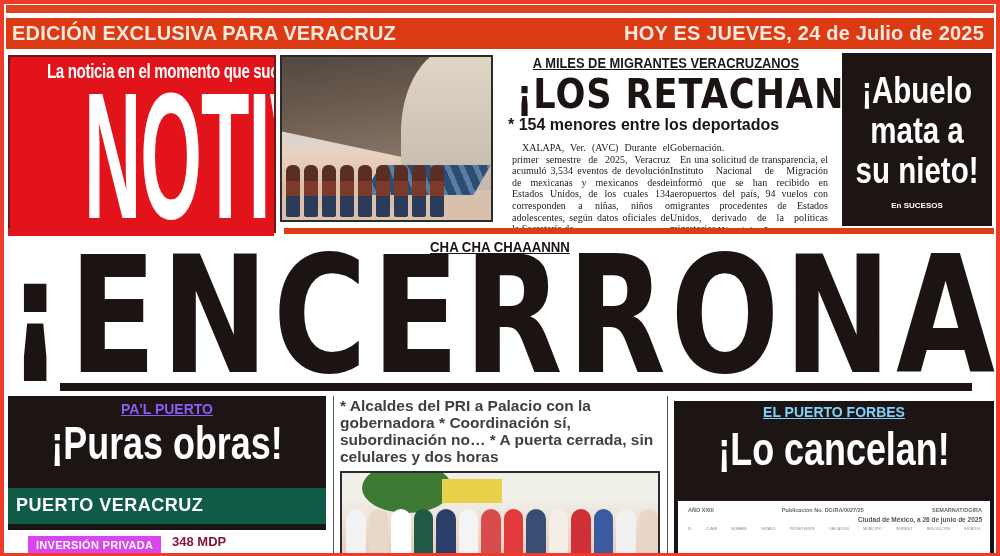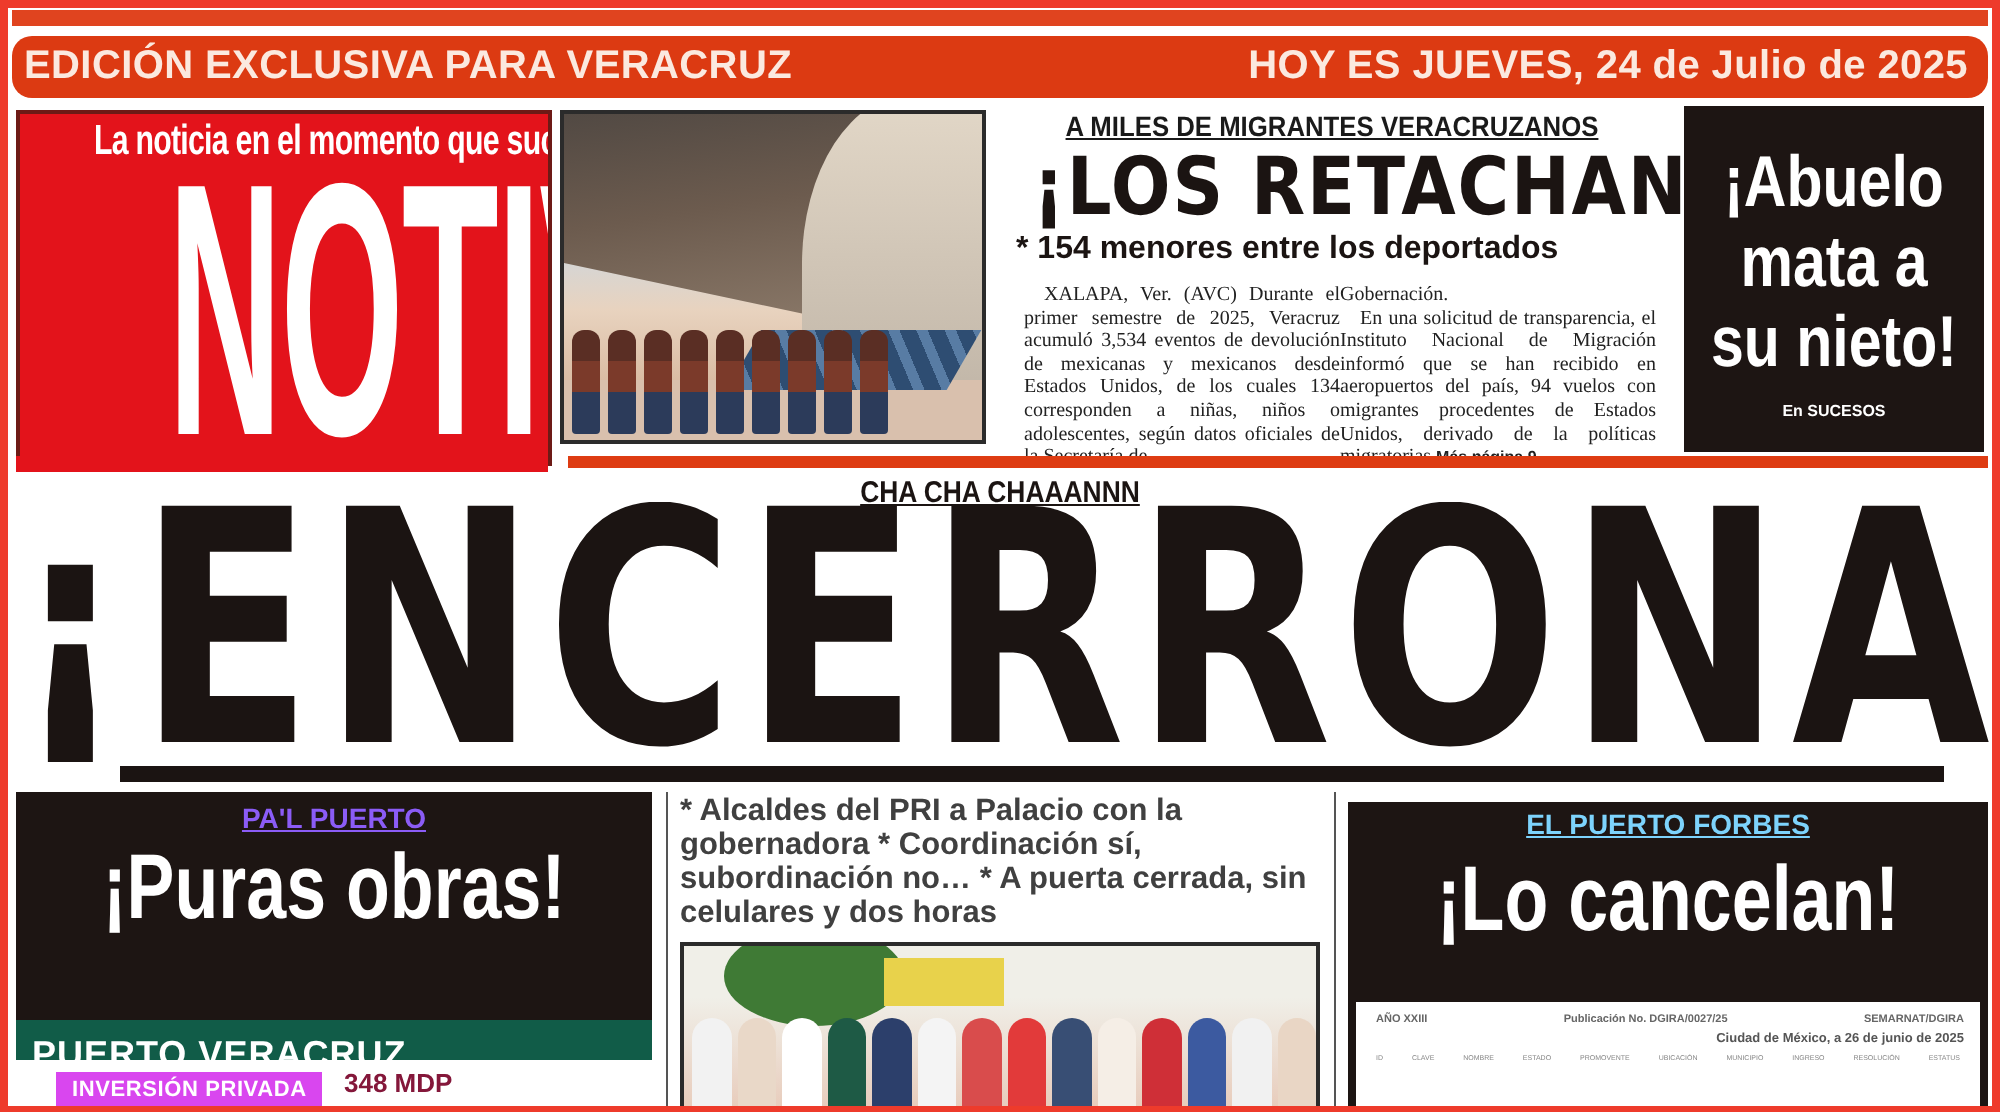--- a/index.html
+++ b/index.html
@@ -1,20 +1,20 @@
 <!DOCTYPE html>
 <html><head>
 <meta charset="utf-8">
 <style>
   * { box-sizing: border-box; margin: 0; padding: 0; }
   html, body { width: 1000px; height: 556px; overflow: hidden; background: #fff; }
   body { font-family: "Liberation Sans", sans-serif; position: relative; }
   .frame { position: absolute; left: 0; top: 0; width: 1000px; height: 556px; border: 4px solid #ee3b2b; border-bottom: none; background: #fff; }
   .topstripe { position: absolute; left: 6px; top: 5px; width: 988px; height: 8px; background: #e0441f; }
-  .topbar { position: absolute; left: 6px; top: 18px; width: 988px; height: 31px; background: #dc3a12; display: flex; align-items: center; justify-content: space-between; padding: 0 10px 0 6px; border-radius: 10px; }
+  .topbar { position: absolute; left: 6px; top: 18px; width: 988px; height: 31px; background: #dc3a12; display: flex; align-items: center; justify-content: space-between; padding: 0 10px 0 6px; }
   .topbar span { color: #fbe9df; font-weight: bold; font-size: 20px; letter-spacing: 0.2px; }
 
   .logo { position: absolute; left: 8px; top: 55px; width: 268px; height: 178px; background: #e3131b; border: 2px solid #6d1a16; overflow: hidden; }
   .logo .tag { position: absolute; left: 0; right: 0; top: 2px; text-align: center; color: #fff; font-size: 21px; font-weight: bold; transform: scaleX(0.72); transform-origin: center; white-space: nowrap; letter-spacing: -0.5px; }
   .logo .name { position: absolute; left: 0; right: 0; top: 24px; text-align: center; color: #fff; font-size: 180px; line-height: 150px; font-weight: bold; transform: scaleX(0.44); transform-origin: center top; white-space: nowrap; letter-spacing: -2px; }
 
   .photo1 { position: absolute; left: 280px; top: 55px; width: 213px; height: 167px; border: 2px solid #2b2b2b; overflow: hidden; background: linear-gradient(180deg,#8fb6d8 0%, #c9d7e3 35%, #e8d3bf 60%, #cfa98c 100%); }
   .photo1 .plane { position: absolute; left: -10px; top: -20px; width: 260px; height: 120px; background: linear-gradient(160deg,#3b3a3a,#6c5b4e 50%,#9c8a78); transform: skewY(12deg); border-radius: 0 0 40px 0; }
   .photo1 .wing { position: absolute; right: -20px; top: -10px; width: 110px; height: 170px; background: linear-gradient(180deg,#e3d8c8,#bdb2a4); border-radius: 50% 0 0 30%; }
   .photo1 .ramp { position: absolute; left: 90px; top: 108px; width: 110px; height: 30px; background: repeating-linear-gradient(45deg,#2e4d72 0 6px,#587ca4 6px 10px); transform: skewX(-30deg); }
@@ -39,21 +39,21 @@
   .rule-red { position: absolute; left: 8px; top: 228px; width: 266px; height: 8px; background: #e3131b; }
 
   .cha { position: absolute; left: 0; right: 0; top: 238px; text-align: center; font-size: 15px; font-weight: bold; text-decoration: underline; color: #1b1412; transform: scaleX(0.88); }
   .encerrona { position: absolute; left: 6px; top: 251px; width: 990px; height: 130px; overflow: hidden; }
   .encerrona div { font-size: 162px; line-height: 130px; font-weight: bold; color: #1b1412; transform: scaleX(0.79); transform-origin: left top; white-space: nowrap; letter-spacing: 6px; font-family: "DejaVu Sans", sans-serif; }
   .enc-under { position: absolute; left: 60px; top: 383px; width: 912px; height: 8px; background: #1b1412; }
 
   .pal { position: absolute; left: 8px; top: 396px; width: 318px; height: 164px; background: #1d1513; }
   .pal .kicker { text-align: center; color: #8b5cf6; font-size: 14px; font-weight: bold; text-decoration: underline; margin-top: 5px; }
   .pal .head { text-align: center; color: #fff; font-size: 46px; line-height: 48px; font-weight: bold; transform: scaleX(0.78); transform-origin: center; white-space: nowrap; margin-top: 2px; }
-  .pal .green { position: absolute; left: 0; top: 114px; width: 318px; height: 25px; background: #115c48; color: #fff; font-size: 18px; font-weight: bold; padding: 7px 8px; letter-spacing: 0.5px; }
+  .pal .green { position: absolute; left: 0; top: 92px; width: 318px; height: 36px; background: #115c48; color: #fff; font-size: 18px; font-weight: bold; padding: 7px 8px; letter-spacing: 0.5px; }
   .pal .white { position: absolute; left: 0; top: 134px; width: 318px; height: 30px; background: #fff; }
   .pal .badge { position: absolute; left: 20px; top: 6px; background: #d946ef; color: #fff; font-size: 11px; font-weight: bold; padding: 3px 8px; letter-spacing: 0.3px; }
   .pal .amount { position: absolute; left: 164px; top: 4px; color: #84173a; font-size: 13px; font-weight: bold; }
 
   .vline1 { position: absolute; left: 333px; top: 396px; width: 1px; height: 160px; background: #555; }
   .vline2 { position: absolute; left: 667px; top: 396px; width: 1px; height: 160px; background: #555; }
 
   .pri { position: absolute; left: 340px; top: 397px; width: 322px; }
   .pri .text { font-size: 15.5px; line-height: 17px; font-weight: bold; color: #404040; }
   .pri .photo { position: absolute; left: 0; top: 74px; width: 320px; height: 90px; border: 2px solid #2b2b2b; overflow: hidden; background: linear-gradient(180deg,#f0efe8 0%,#f0efe8 30%,#e7c9b8 100%); }

